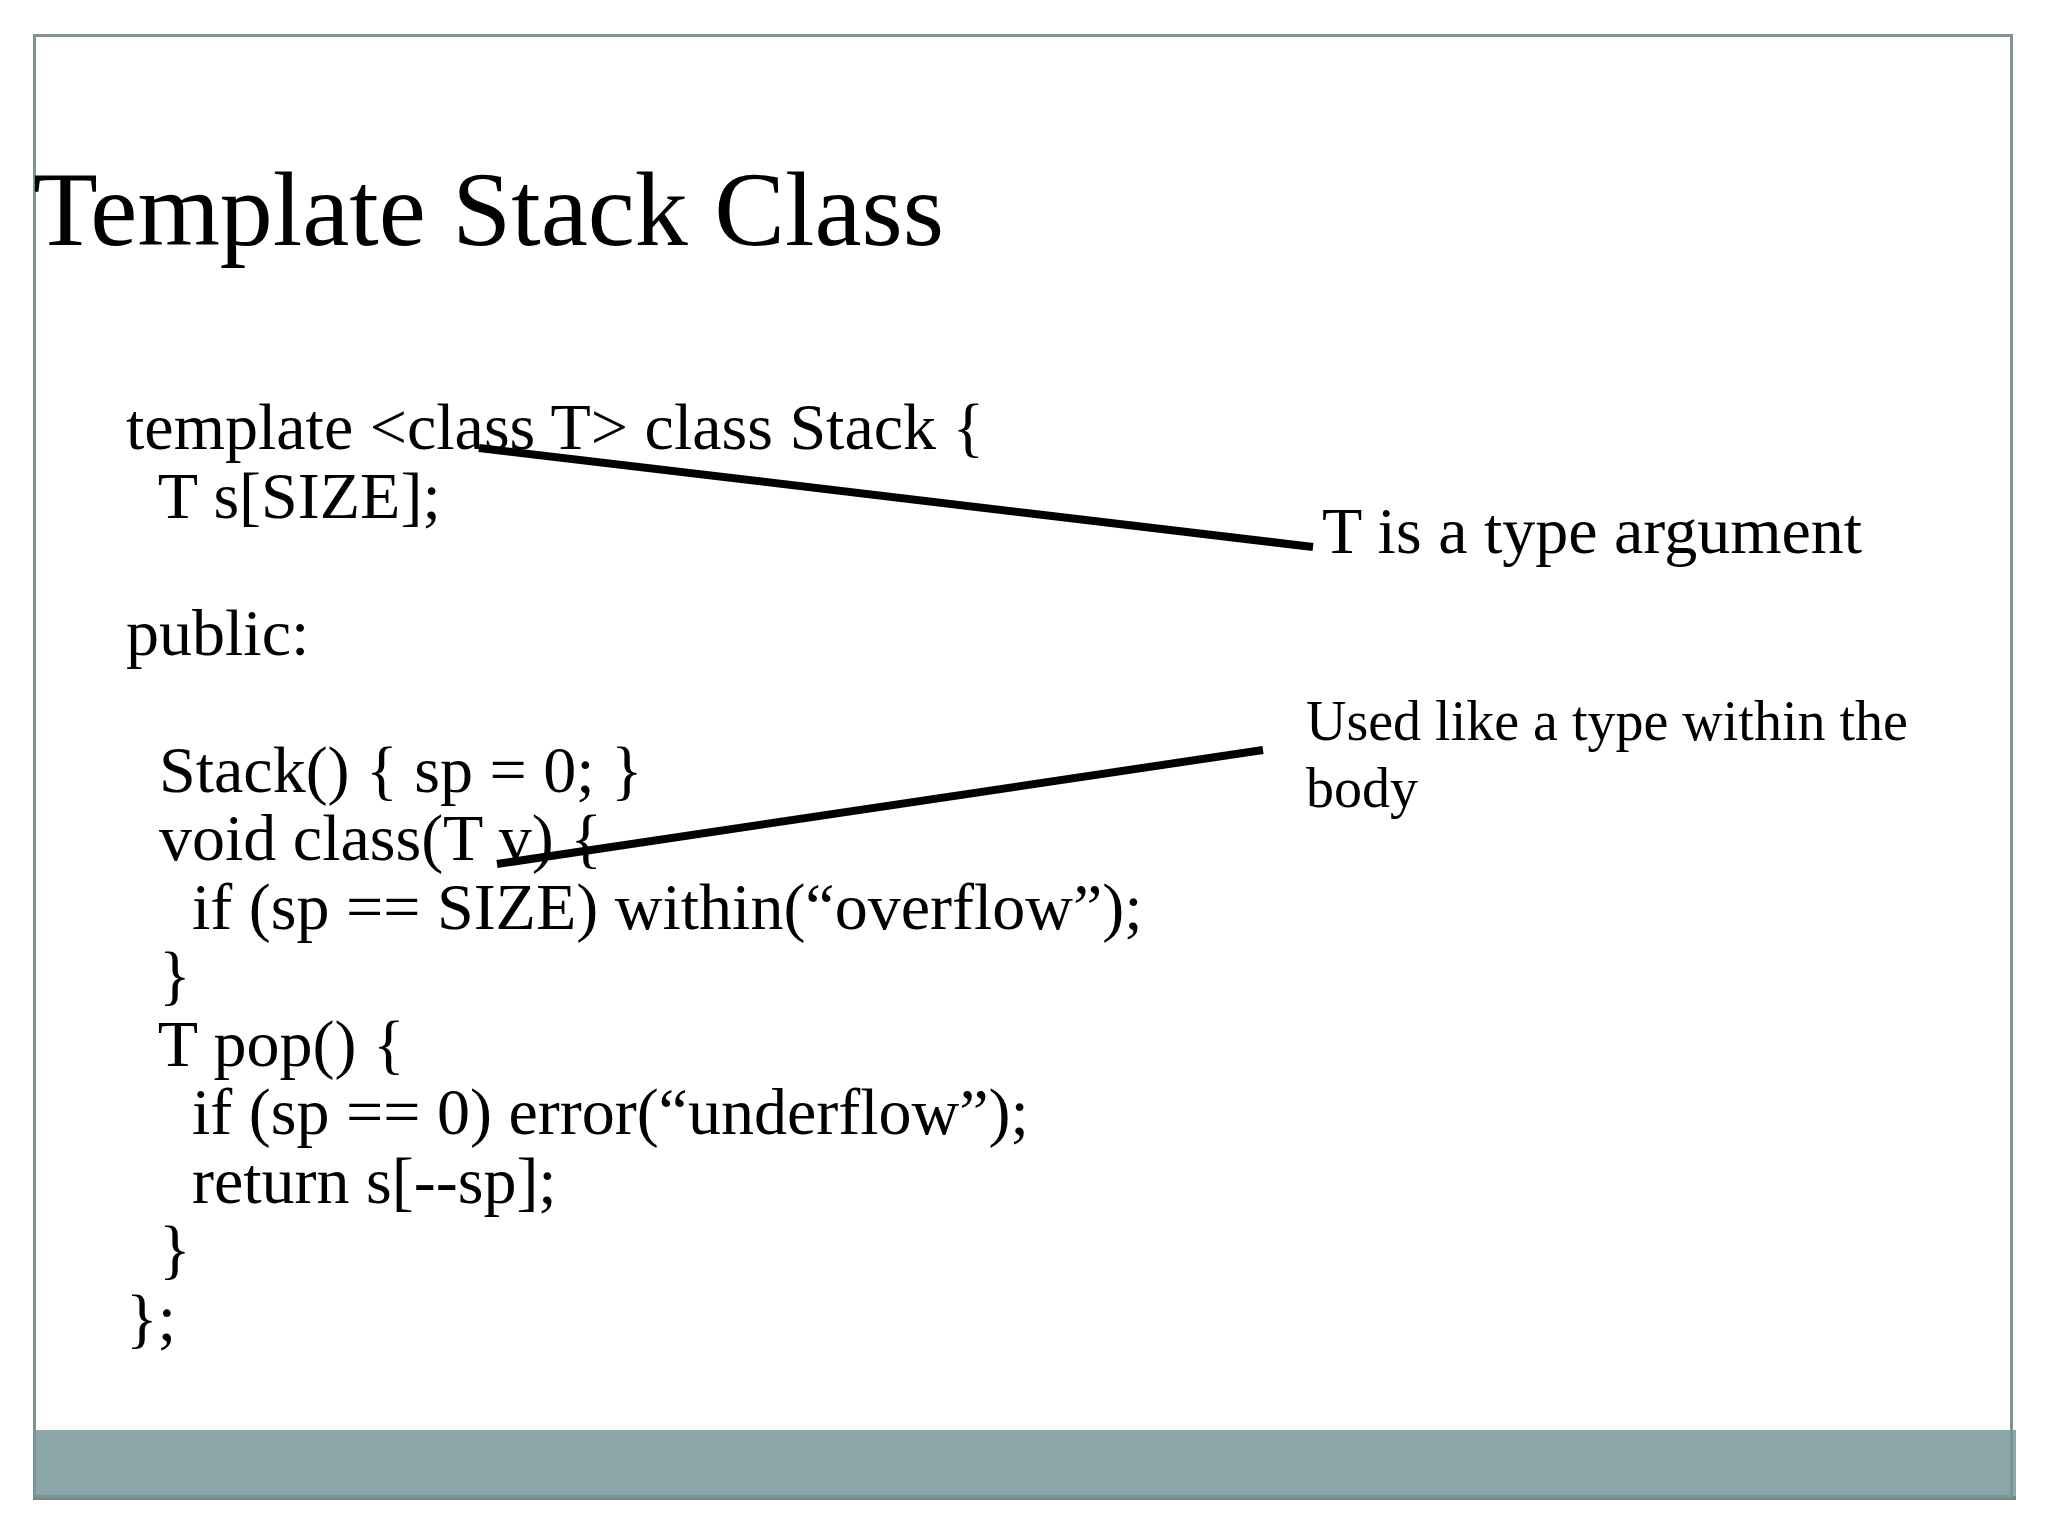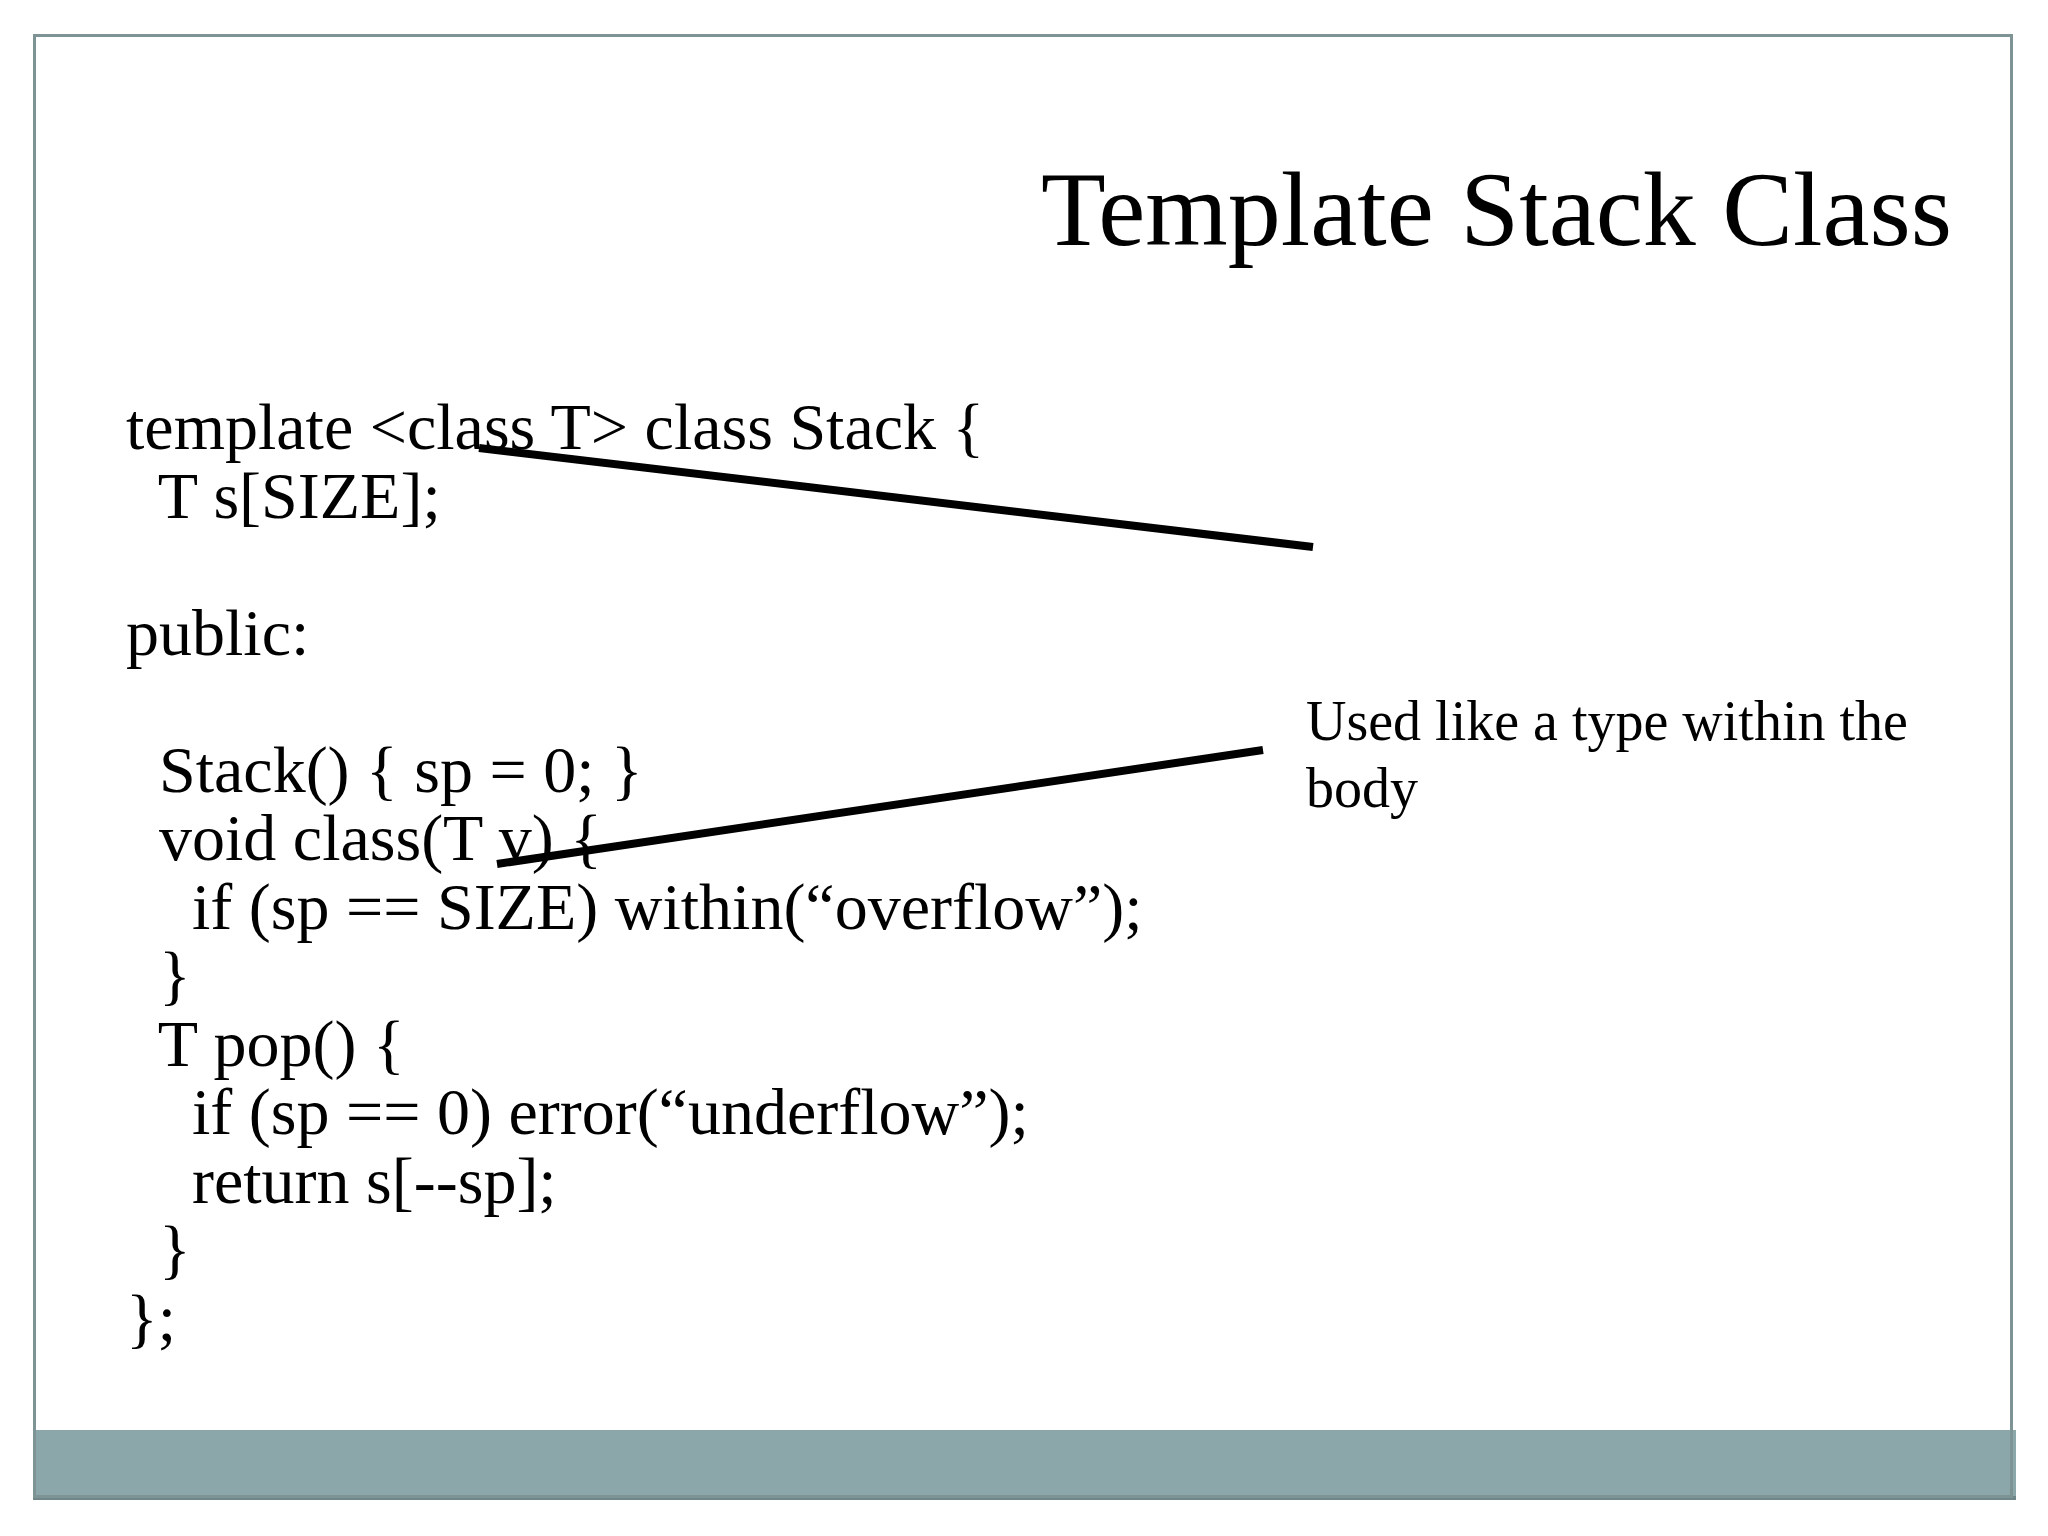--- a/index.html
+++ b/index.html
@@ -39,26 +39,25 @@
     box-sizing: border-box;
     z-index: 0;
   }
   .page-title {
     position: absolute;
     left: 33px;
     top: 152px;
     width: 1980px;
     padding-right: 96px;
     box-sizing: border-box;
-    text-align: right;
+    text-align: left;
     font-size: 106px;
     line-height: 1.1;
     white-space: nowrap;
     z-index: 2;
-    margin-left: 35px;
   }
   .code-block {
     position: absolute;
     left: 126px;
     top: 371px;
     font-size: 66px;
     z-index: 2;
     margin-top: 22px;
   }
   .code-line {
@@ -114,20 +113,21 @@
     <div class="code-line">  void class(T v) {</div>
     <div class="code-line">    if (sp == SIZE) within(“overflow”);</div>
     <div class="code-line">  }</div>
     <div class="code-line">  T pop() {</div>
     <div class="code-line">    if (sp == 0) error(“underflow”);</div>
     <div class="code-line">    return s[--sp];</div>
     <div class="code-line">  }</div>
     <div class="code-line">};</div>
   </div>
 
+  <div class="annotation-1">T is a type argument</div>
 
   <div class="annotation-2">Used like a type within the body</div>
 
   <svg class="connector-svg" viewBox="0 0 2048 1536" xmlns="http://www.w3.org/2000/svg">
     <line x1="479" y1="448" x2="1313" y2="547" stroke="#000000" stroke-width="8" stroke-linecap="butt"></line>
     <line x1="497" y1="864" x2="1263" y2="750" stroke="#000000" stroke-width="8" stroke-linecap="butt"></line>
   </svg>
 
 </div>
 

